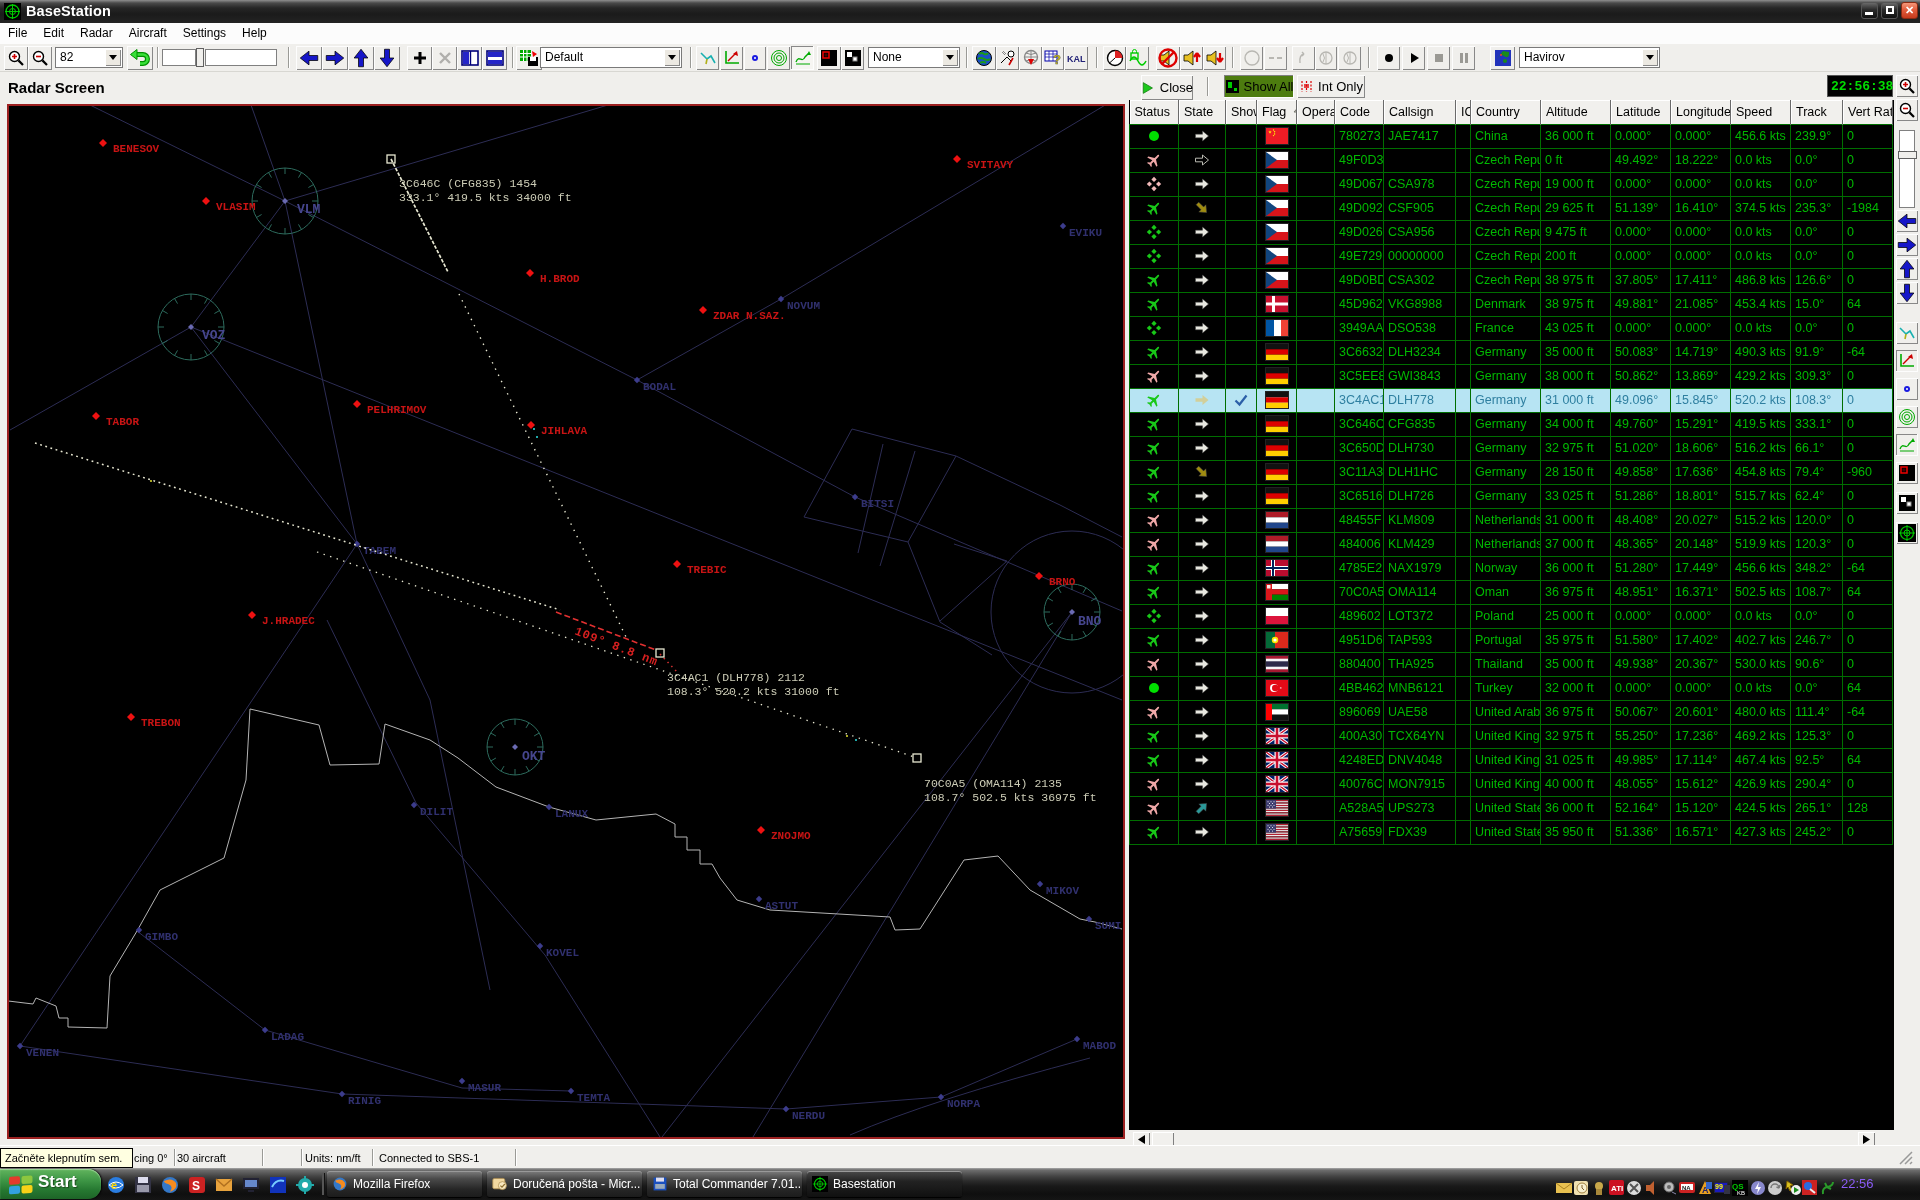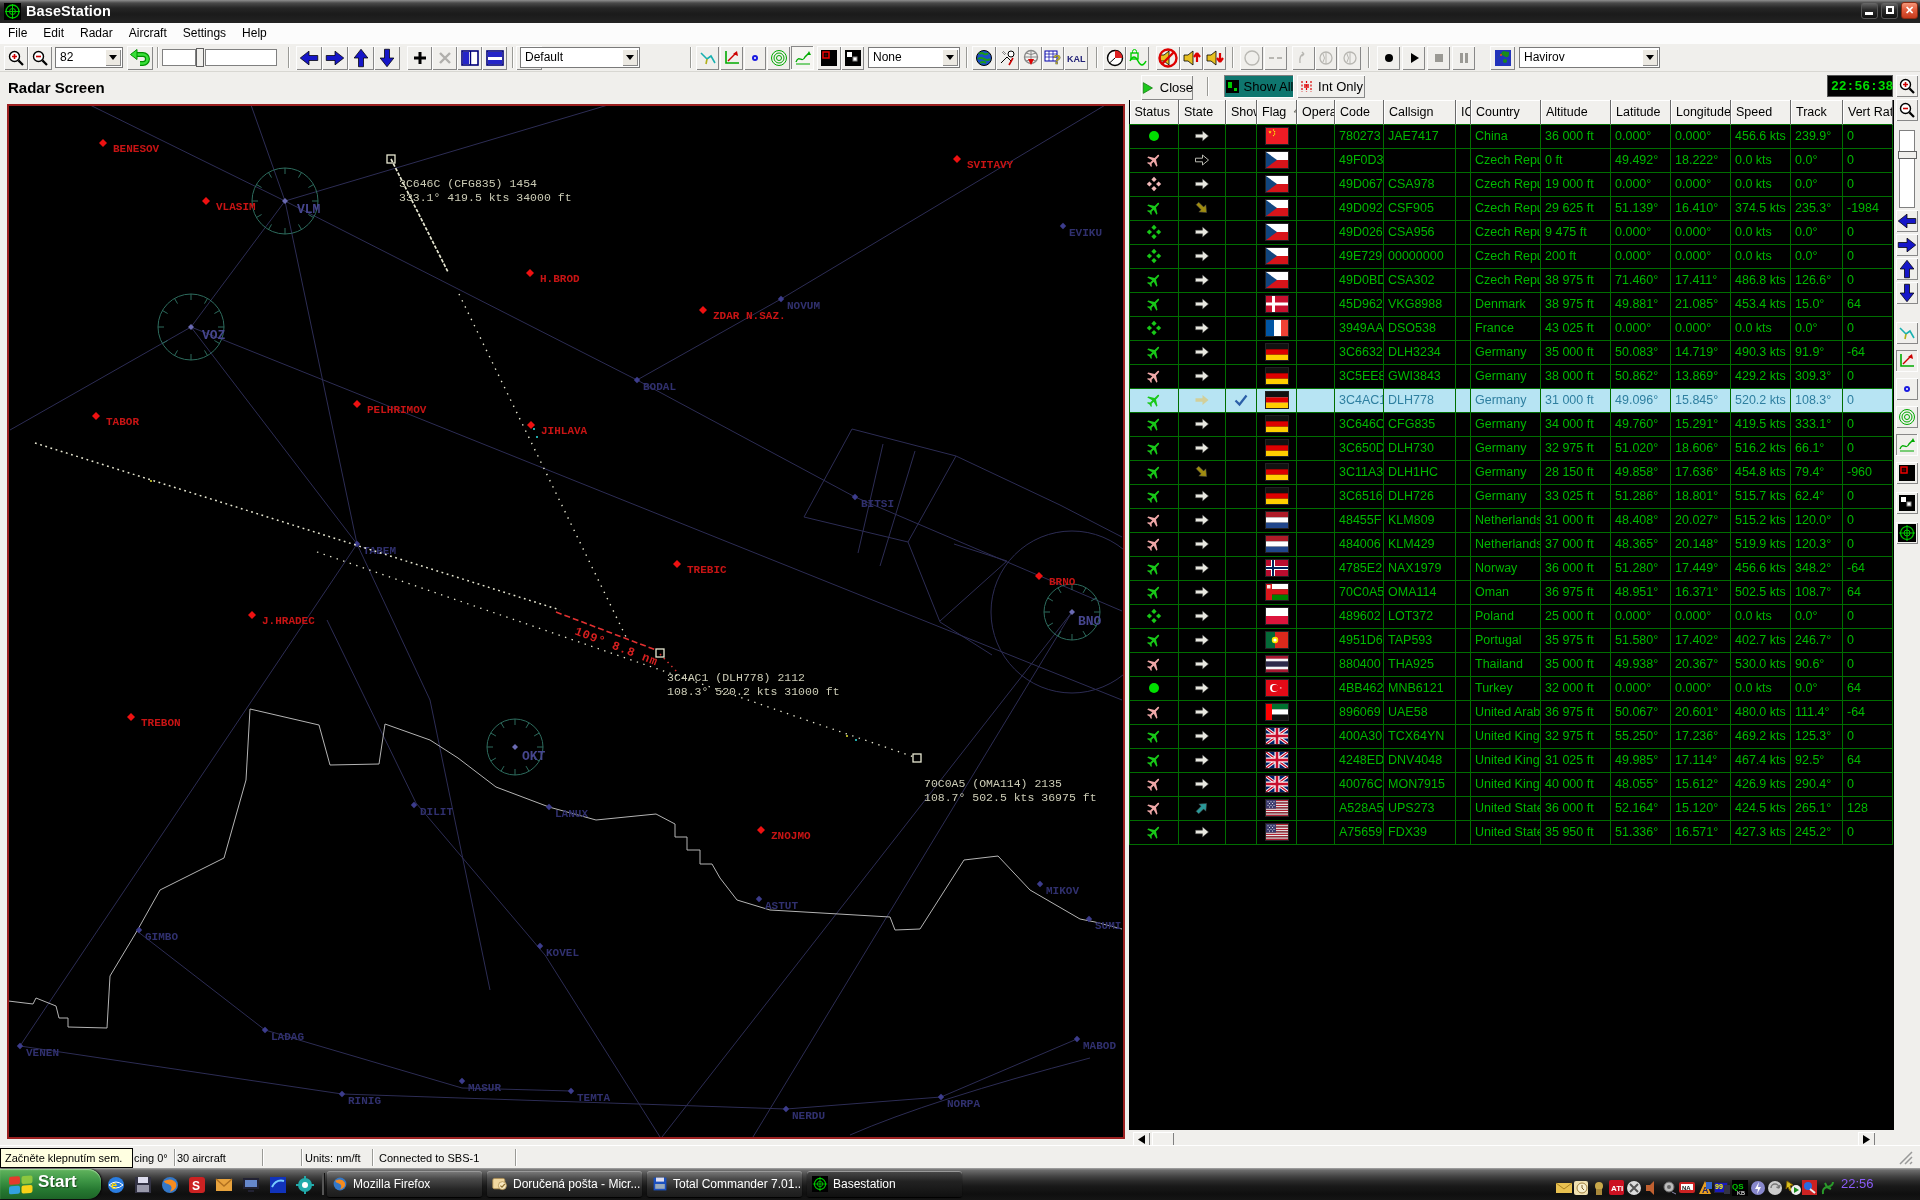--- a/index.html
+++ b/index.html
@@ -160,21 +160,21 @@
 <div class="sep abs" style="left:512px"></div>
 <div class="tb abs" style="left:516px;width:26px">
     <svg width="20" height="18" viewBox="0 0 20 18">
       <rect x="1" y="1" width="11" height="11" fill="#0a0"></rect>
       <path d="M1 4.5 H12 M1 8 H12 M4.5 1 V12 M8 1 V12" stroke="#fff" stroke-width="1"></path>
       <rect x="9" y="8" width="10" height="9" fill="#000"></rect>
       <rect x="11" y="8" width="6" height="4" fill="#fff"></rect>
       <polygon points="13,2 18,5 14,8" fill="#e00"></polygon>
     </svg>
   </div>
-<div class="combo abs" style="left:520px;width:120px;top:47px">
+<div class="combo abs" style="left:540px;width:142px;top:47px">
     <span class="tx">Default</span>
     <span class="dd"><svg width="8" height="5" viewBox="0 0 8 5">
         <polygon points="0,0 8,0 4,5" fill="#000"></polygon>
       </svg></span>
   </div>
 <div class="sep abs" style="left:690px"></div>
 <div class="tb abs" style="left:696px;width:23px">
     <svg width="18" height="16" viewBox="0 0 18 16">
       <path d="M2 3 L8 9 L12 6 L16 13" fill="none" stroke="#18b0b0" stroke-width="1.6"></path>
       <path d="M8 9 L7 14" stroke="#b0b018" stroke-width="1.6"></path>
@@ -363,21 +363,21 @@
   </div>
 <div class="abs" id="row2"></div>
 <span class="rlab abs">Radar Screen</span>
 <div class="tb abs" style="left:1141px;top:75px;width:52px;height:25px">
     <svg width="18" height="16" viewBox="0 0 18 16">
       <polygon points="3,1 15,8 3,15" fill="#1dc81d" stroke="#0a7a0a"></polygon>
     </svg>
     <span style="font-size:13px;margin-left:5px;color:#000">Close</span>
   </div>
 <div class="sep abs" style="left:1207px;top:77px;height:19px"></div>
-<div class="tb abs" style="left:1224px;top:75px;width:70px;height:23px;box-shadow:inset -1px -1px 0 #fdfdfd,inset 1px 1px 0 #808080;background:#0f766e">
+<div class="tb abs" style="left:1224px;top:75px;width:70px;height:23px;box-shadow:inset -1px -1px 0 #fdfdfd,inset 1px 1px 0 #808080;background:#4d7c0f">
     <svg width="15" height="15" viewBox="0 0 15 15">
       <rect x="1" y="1" width="13" height="13" fill="#000"></rect>
       <rect x="3" y="3" width="4" height="6" fill="#0c0"></rect>
       <rect x="9" y="9" width="3" height="3" fill="#0c0"></rect>
     </svg>
     <span style="font-size:13px;margin-left:4px;color:#000">Show All</span>
   </div>
 <div class="tb abs" style="left:1297px;top:75px;width:68px;height:23px">
     <svg width="15" height="15" viewBox="0 0 15 15">
       <g stroke="#d00" stroke-width="1.2">
@@ -788,21 +788,21 @@
               <rect width="22" height="8" fill="#fff"></rect>
               <rect y="8" width="22" height="8" fill="#d7141a"></rect>
               <polygon points="0,0 11,8 0,16" fill="#11457e"></polygon>
             </svg></td>
           <td></td>
           <td>49D0BD</td>
           <td>CSA302</td>
           <td></td>
           <td>Czech Republic</td>
           <td>38 975 ft</td>
-          <td>71.460°</td>
+          <td>37.805°</td>
           <td>17.411°</td>
           <td>486.8 kts</td>
           <td>126.6°</td>
           <td>0</td>
         </tr>
 <tr>
           <td class="c"><svg width="16" height="16" viewBox="0 0 16 16">
               <path transform="rotate(45 8 8)" fill="#18c818" d="M8 1 C8.7 1 9 2 9 3.2 L9 6.2 L14.5 9.6 L14.5 11 L9 9.4 L9 12.4 L10.8 13.9 L10.8 15 L8 14.3 L5.2 15 L5.2 13.9 L7 12.4 L7 9.4 L1.5 11 L1.5 9.6 L7 6.2 L7 3.2 C7 2 7.3 1 8 1 Z"></path>
             </svg></td>
           <td class="c"><svg width="16" height="16" viewBox="0 0 16 16">

